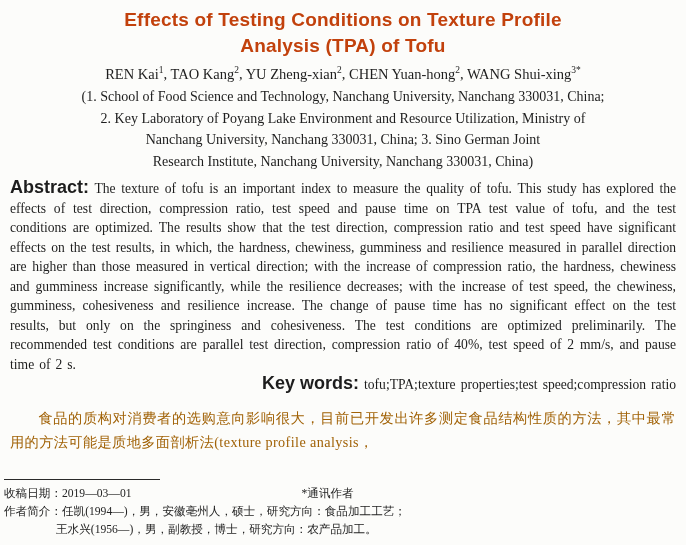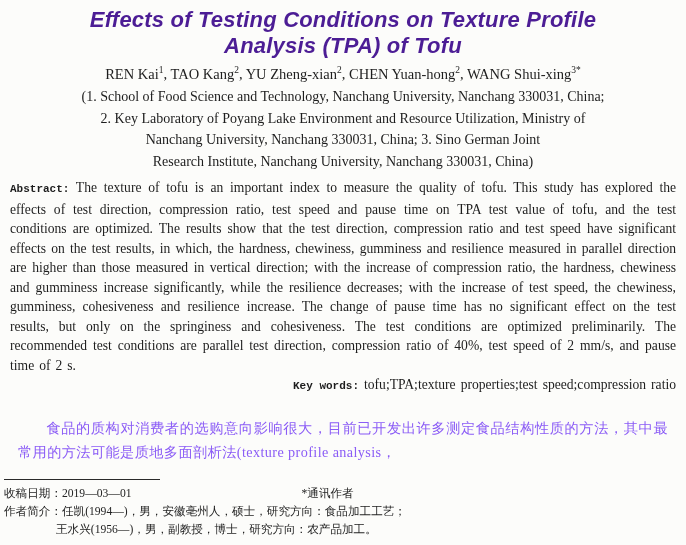--- a/index.html
+++ b/index.html
@@ -11,25 +11,24 @@
     color:#1d1d1d;
     overflow:hidden;
     font-family:"Liberation Serif", serif;
   }
   
   .title{
     margin:7px 20px 0;
     text-align:center;
     font-family:"Liberation Sans", sans-serif;
     font-weight:700;
-    font-size:22px;
+    font-size:19px;
     line-height:26px;
     letter-spacing:.2px;
-    color:#4c1d95;
-    font-style:italic;
+    color:#c2410c;
   }
   
   .authors{
     margin-top:5px;
     text-align:center;
     font-size:14.5px;
     line-height:20px;
     white-space:nowrap;
   }
   .authors sup{font-size:9.5px;line-height:0;}
@@ -43,41 +42,41 @@
   
   .abstract-block{
     margin:6px 10px 0;
     font-size:13.6px;
     line-height:19.5px;
     text-align:justify;
     word-spacing:1.6px;
   }
   .abstract-block p{margin:0;}
   .inline-label{
-    font-family:Liberation Mono, monospace;
+    font-family:Liberation Sans, sans-serif;
     font-weight:700;
-    font-size:11px;
+    font-size:18px;
     letter-spacing:0;
     word-spacing:normal;
   }
   .keywords-line{text-align:right;}
   
   .columns{
     display:flex;
     gap:18px;
     margin:11px 10px 0;
   }
   .col{
     flex:1;
-    margin:8px;
+    margin:0;
     font-size:14.2px;
     line-height:24px;
     text-align:justify;
     letter-spacing:.4px;
-    color:#8b5cf6;
+    color:#a16207;
   }
   .col sup{font-size:9px;line-height:0;}
   .indent-first{text-indent:2em;}
   
   .footnote{
     position:absolute;
     left:4px;right:4px;bottom:6px;
     font-size:11.6px;
     line-height:18px;
     color:#232323;

